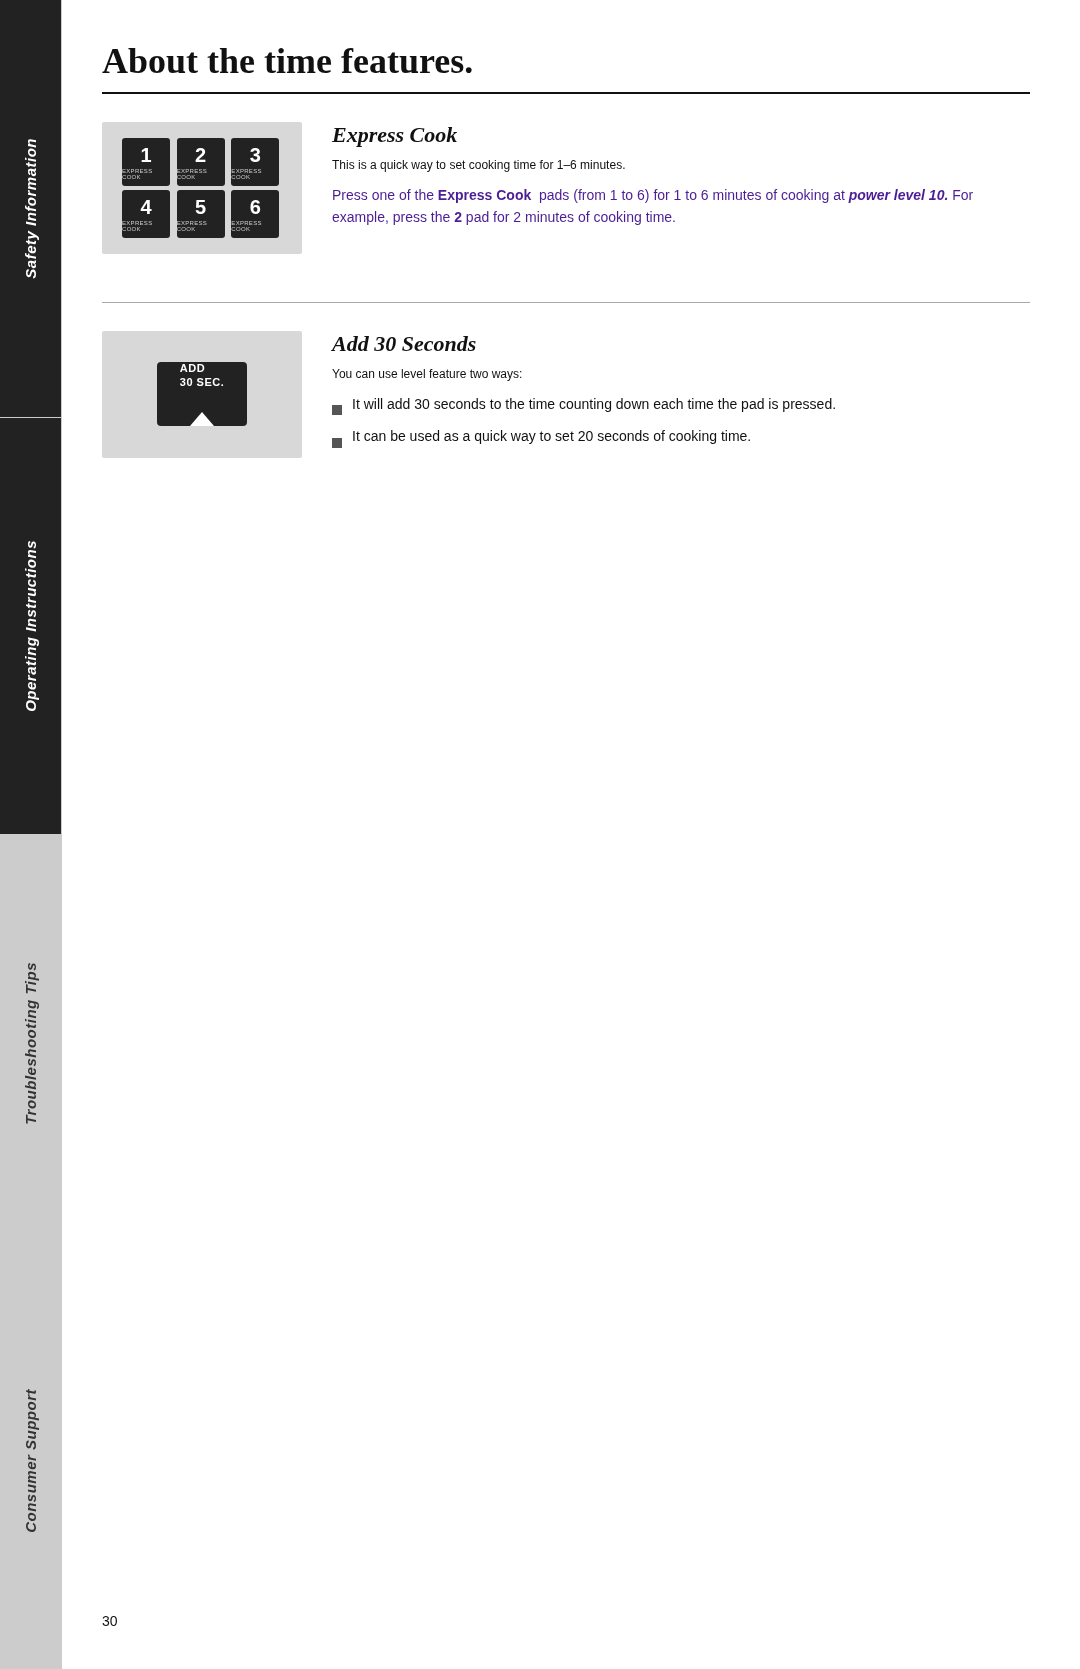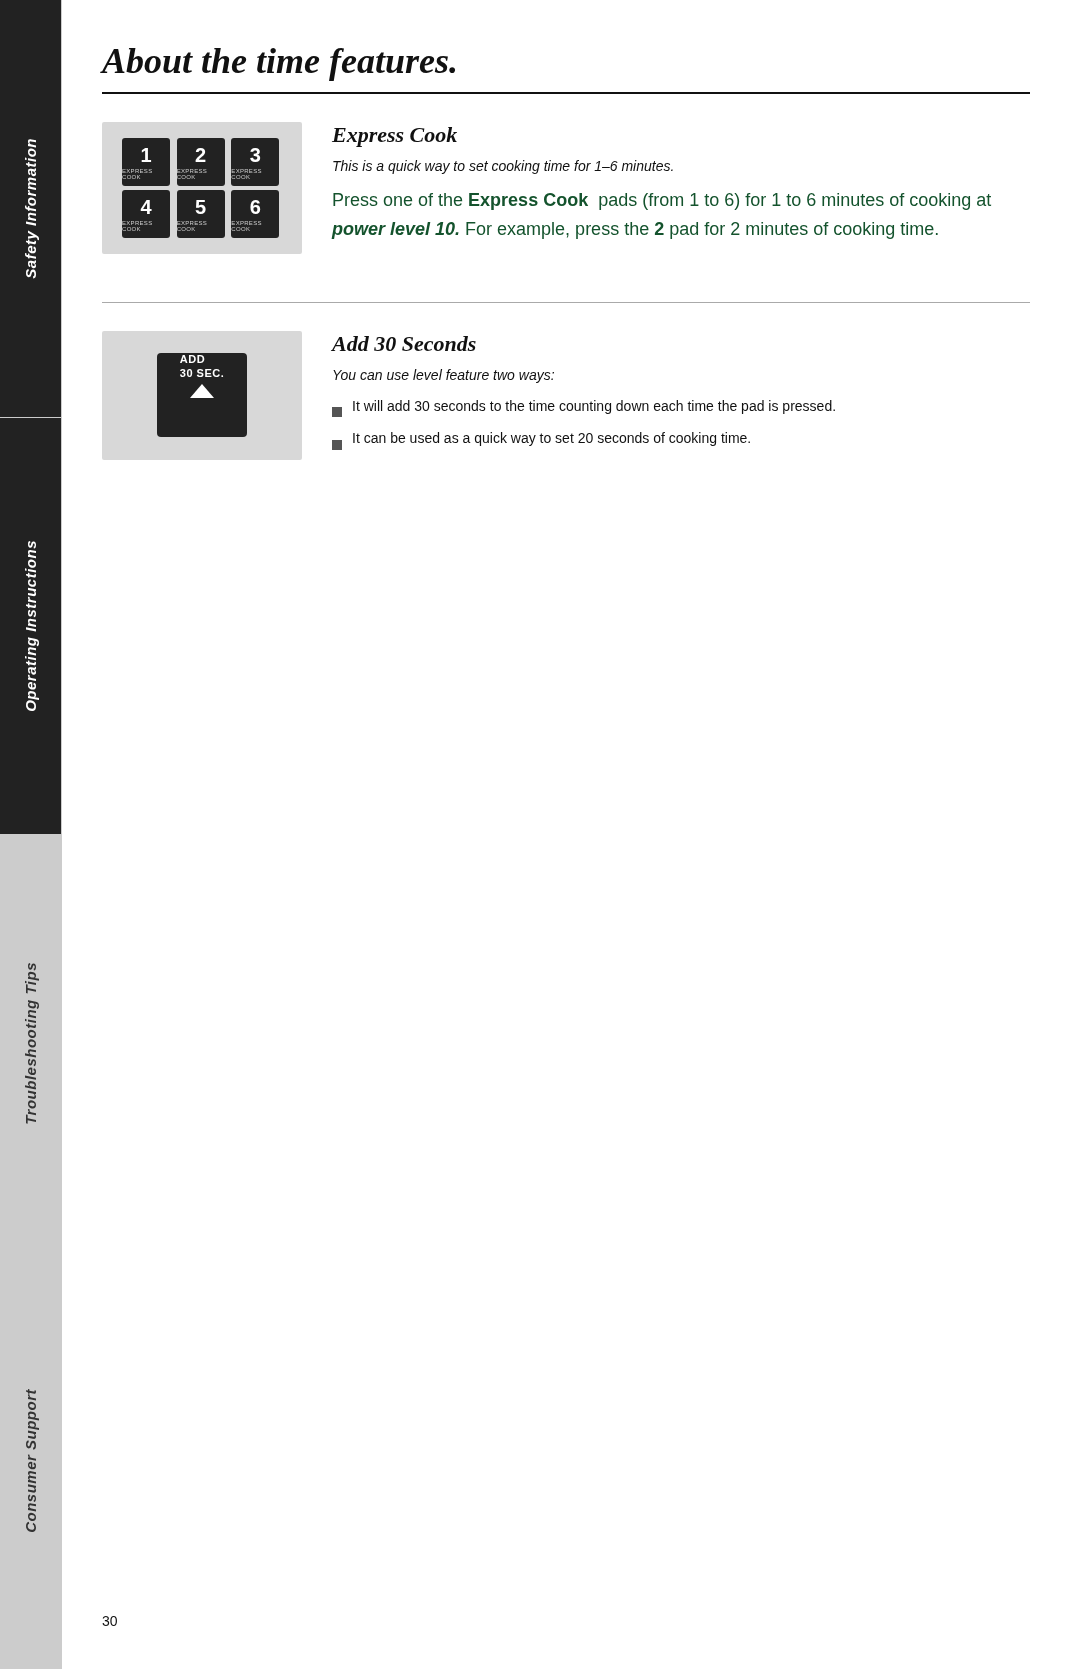--- a/index.html
+++ b/index.html
@@ -59,21 +59,20 @@
     .main-content {
       flex: 1;
       padding: 40px 50px 40px 40px;
       display: flex;
       flex-direction: column;
     }
 
     
     .page-title {
       font-size: 36px;
-      font-style: italic;
       font-weight: bold;
       color: #111111;
       margin-bottom: 10px;
       font-family: Georgia, serif;
     }
 
     .title-rule {
       border: none;
       border-top: 2.5px solid #111111;
       margin-bottom: 28px;
@@ -105,29 +104,28 @@
     .feature-title {
       font-size: 22px;
       font-style: italic;
       font-weight: bold;
       color: #111111;
       margin-bottom: 10px;
       font-family: Georgia, serif;
     }
 
     .feature-subtitle {
+      font-size: 12px;
+      color: #111111;
+      margin-bottom: 12px;
+    }
+
+    .feature-body {
       font-size: 14px;
-      font-style: italic;
-      color: #111111;
-      margin-bottom: 12px;
-    }
-
-    .feature-body {
-      font-size: 18px;
-      color: #14532d;
+      color: #4c1d95;
       line-height: 1.6;
       margin-bottom: 10px;
     }
 
     .feature-body b {
       font-weight: bold;
     }
 
     .section-rule {
       border: none;
@@ -168,25 +166,25 @@
       margin-top: 1px;
     }
 
     
     .add30-btn {
       background: #222222;
       color: #ffffff;
       border: none;
       border-radius: 4px;
       width: 90px;
-      height: 84px;
+      height: 64px;
       display: flex;
       flex-direction: column;
       align-items: center;
-      justify-content: flex-start;
+      justify-content: space-between;
       cursor: default;
       position: relative;
     }
 
     .add30-btn .top-text {
       font-size: 11px;
       font-weight: bold;
       text-transform: uppercase;
       letter-spacing: 0.5px;
       line-height: 1.2;

